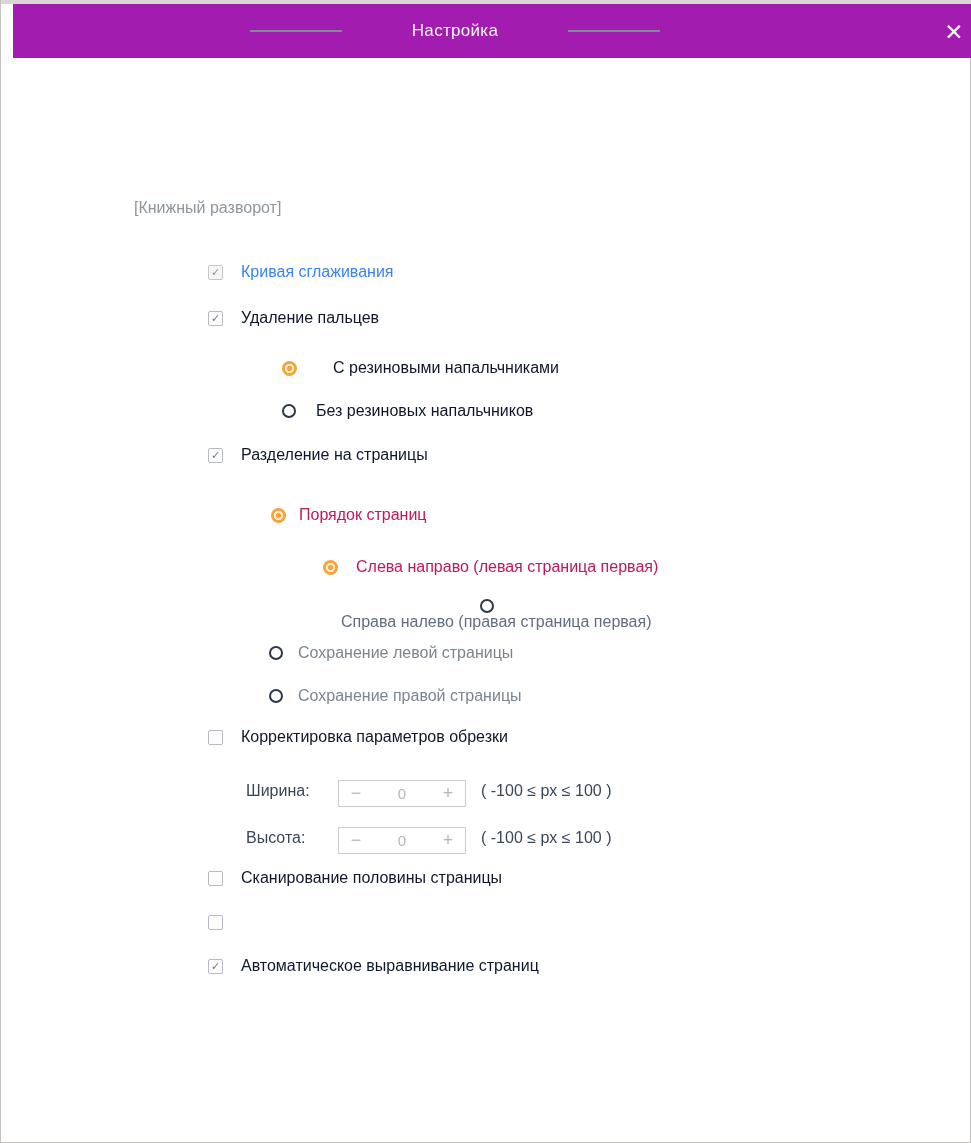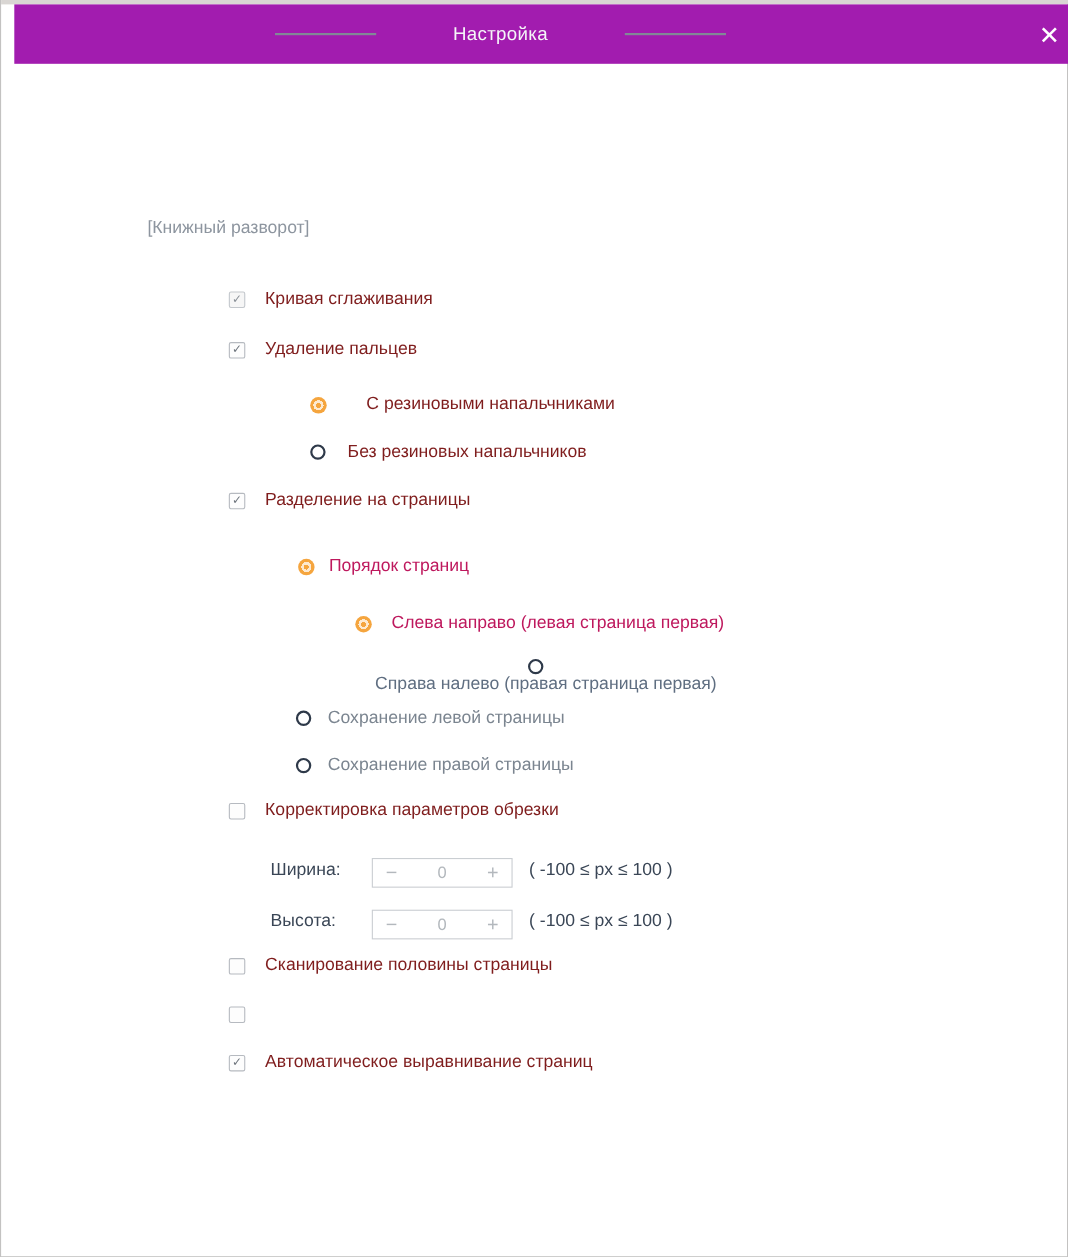--- a/index.html
+++ b/index.html
@@ -24,22 +24,22 @@
     display:flex;align-items:center;justify-content:center;gap:70px;
   }
   .title-dash{width:92px;height:2px;background:#828896;}
   .title-text{color:#f5f6f8;font-size:17px;letter-spacing:0.3px;}
   .close-btn{
     position:absolute;right:14px;top:12px;width:32px;height:32px;
     display:flex;align-items:center;justify-content:center;
     color:#ffffff;font-size:23px;font-weight:300;cursor:pointer;line-height:32px;
   }
   .row{position:absolute;display:flex;align-items:center;height:22px;}
-  .lbl{font-size:16px;color:#7f1d1d;white-space:nowrap;}
-  .lbl.muted{color:#7f1d1d;}
+  .lbl{font-size:16px;color:#0f172a;white-space:nowrap;}
+  .lbl.muted{color:#3b82f6;}
   .lbl.orange{color:#be185d;}
   .lbl.grayblue{color:#5f6e81;}
   .lbl.gray{color:#7b8590;}
   .section-header{font-size:16px;color:#8d959f;white-space:nowrap;}
 
   .cb{
     width:15px;height:15px;box-sizing:border-box;flex:0 0 auto;
     border:1px solid #b6bac0;border-radius:2px;background:#fdfdfd;
     display:flex;align-items:center;justify-content:center;
     font-size:11px;font-weight:bold;color:#6e757d;line-height:1;

